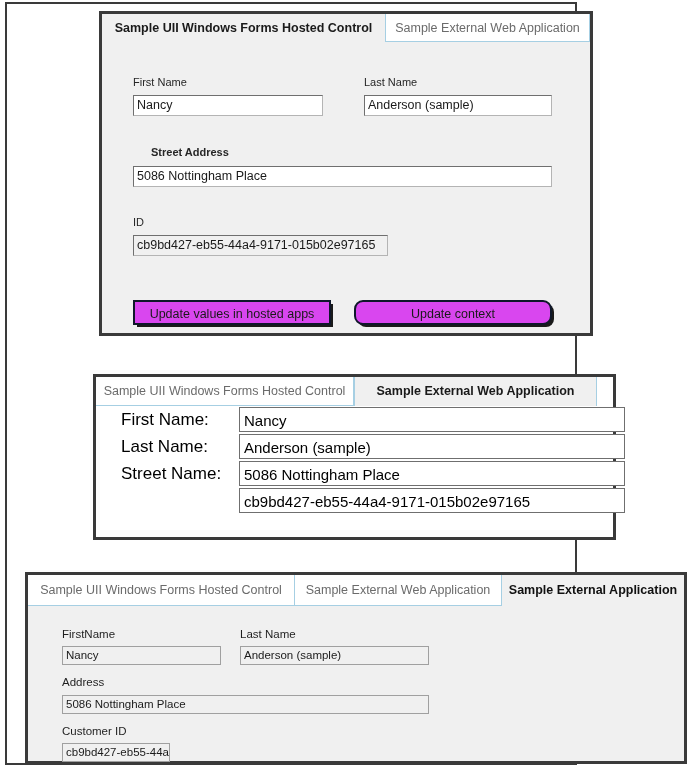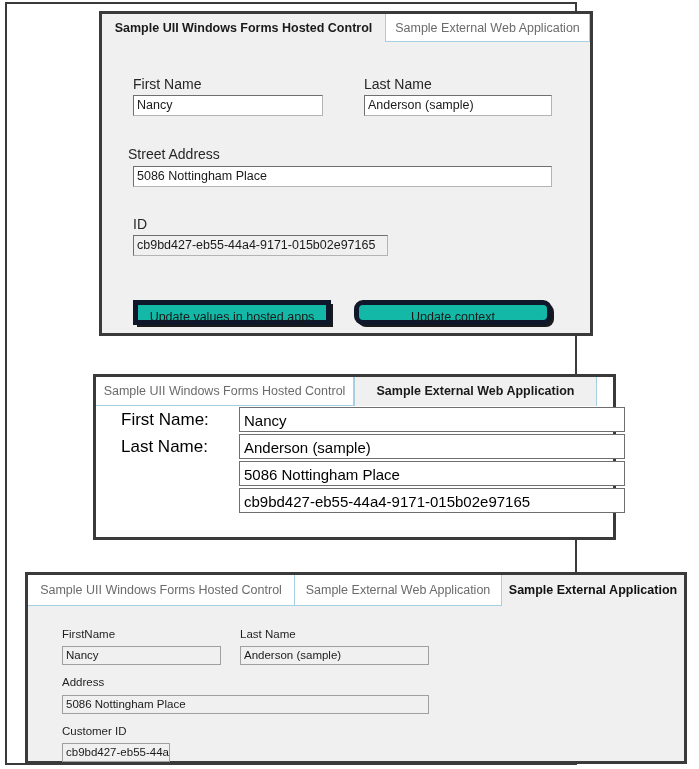--- a/index.html
+++ b/index.html
@@ -69,21 +69,21 @@
     border: 1px solid #a6cfe3;
     border-bottom: 1px solid #a6cfe3;
     border-top: none;
   }
   #panel1 .body {
     position: relative;
     height: 291px;
   }
   #panel1 .fieldlabel {
     position: absolute;
-    font-size: 14px;
+    font-size: 11px;
     color: #262626;
     white-space: nowrap;
   }
   .wf-input {
     position: absolute;
     box-sizing: border-box;
     background: #ffffff;
     border: 1px solid #b4b4b4;
     border-top-color: #6f6f6f;
     border-left-color: #6f6f6f;
@@ -93,22 +93,22 @@
     padding: 0 3px;
     line-height: 19px;
     overflow: hidden;
     white-space: nowrap;
   }
   .wf-input.readonlyfield { background: #f0f0f0; }
 
   .wf-button {
     position: absolute;
     box-sizing: border-box;
-    background: #14b8a6;
-    border: 5px solid #0f172a;
+    background: #d946ef;
+    border: 2px solid #0f172a;
     box-shadow: 3px 3px 0 -1px #1a1a1a;
     font-family: "Liberation Sans", sans-serif;
     font-size: 12.5px;
     color: #1a1a1a;
     text-align: center;
     white-space: nowrap;
     cursor: default;
   }
 
   
@@ -278,21 +278,21 @@
       <div class="tab inactive">Sample External Web Application</div>
     </div>
 
     <div class="body">
       <div class="fieldlabel" style="left:31px; top:34px;">First Name</div>
       <div class="wf-input" style="left:31px; top:53px; width:190px; height:21px;">Nancy</div>
 
       <div class="fieldlabel" style="left:262px; top:34px;">Last Name</div>
       <div class="wf-input" style="left:262px; top:53px; width:188px; height:21px;">Anderson (sample)</div>
 
-      <div class="fieldlabel" style="left:26px; top:104px;">Street Address</div>
+      <div class="fieldlabel" style="left:49px; top:104px;font-weight:bold;">Street Address</div>
       <div class="wf-input" style="left:31px; top:124px; width:419px; height:21px;">5086 Nottingham Place</div>
 
       <div class="fieldlabel" style="left:31px; top:174px;">ID</div>
       <div class="wf-input readonlyfield" style="left:31px; top:193px; width:255px; height:21px;">cb9bd427-eb55-44a4-9171-015b02e97165</div>
 
       <div class="wf-button" style="left:31px; top:258px; width:198px; height:25px; line-height:25px;">Update values in hosted apps</div>
       <div class="wf-button" style="left:252px; top:258px; width:198px; height:25px; line-height:25px;border-radius:9px;">Update context</div>
     </div>
   </div>
 
@@ -305,20 +305,21 @@
     <div class="rows">
       <div class="row" style="top:0px;">
         <div class="rlabel">First Name:</div>
         <div class="rinput">Nancy</div>
       </div>
       <div class="row" style="top:27px;">
         <div class="rlabel">Last Name:</div>
         <div class="rinput">Anderson (sample)</div>
       </div>
       <div class="row" style="top:54px;">
+        <div class="rlabel">Street Name:</div>
         <div class="rinput">5086 Nottingham Place</div>
       </div>
       <div class="row" style="top:81px;">
         <div class="rinput">cb9bd427-eb55-44a4-9171-015b02e97165</div>
       </div>
     </div>
   </div>
 
   <div id="panel3">
     <div class="tabstrip">

